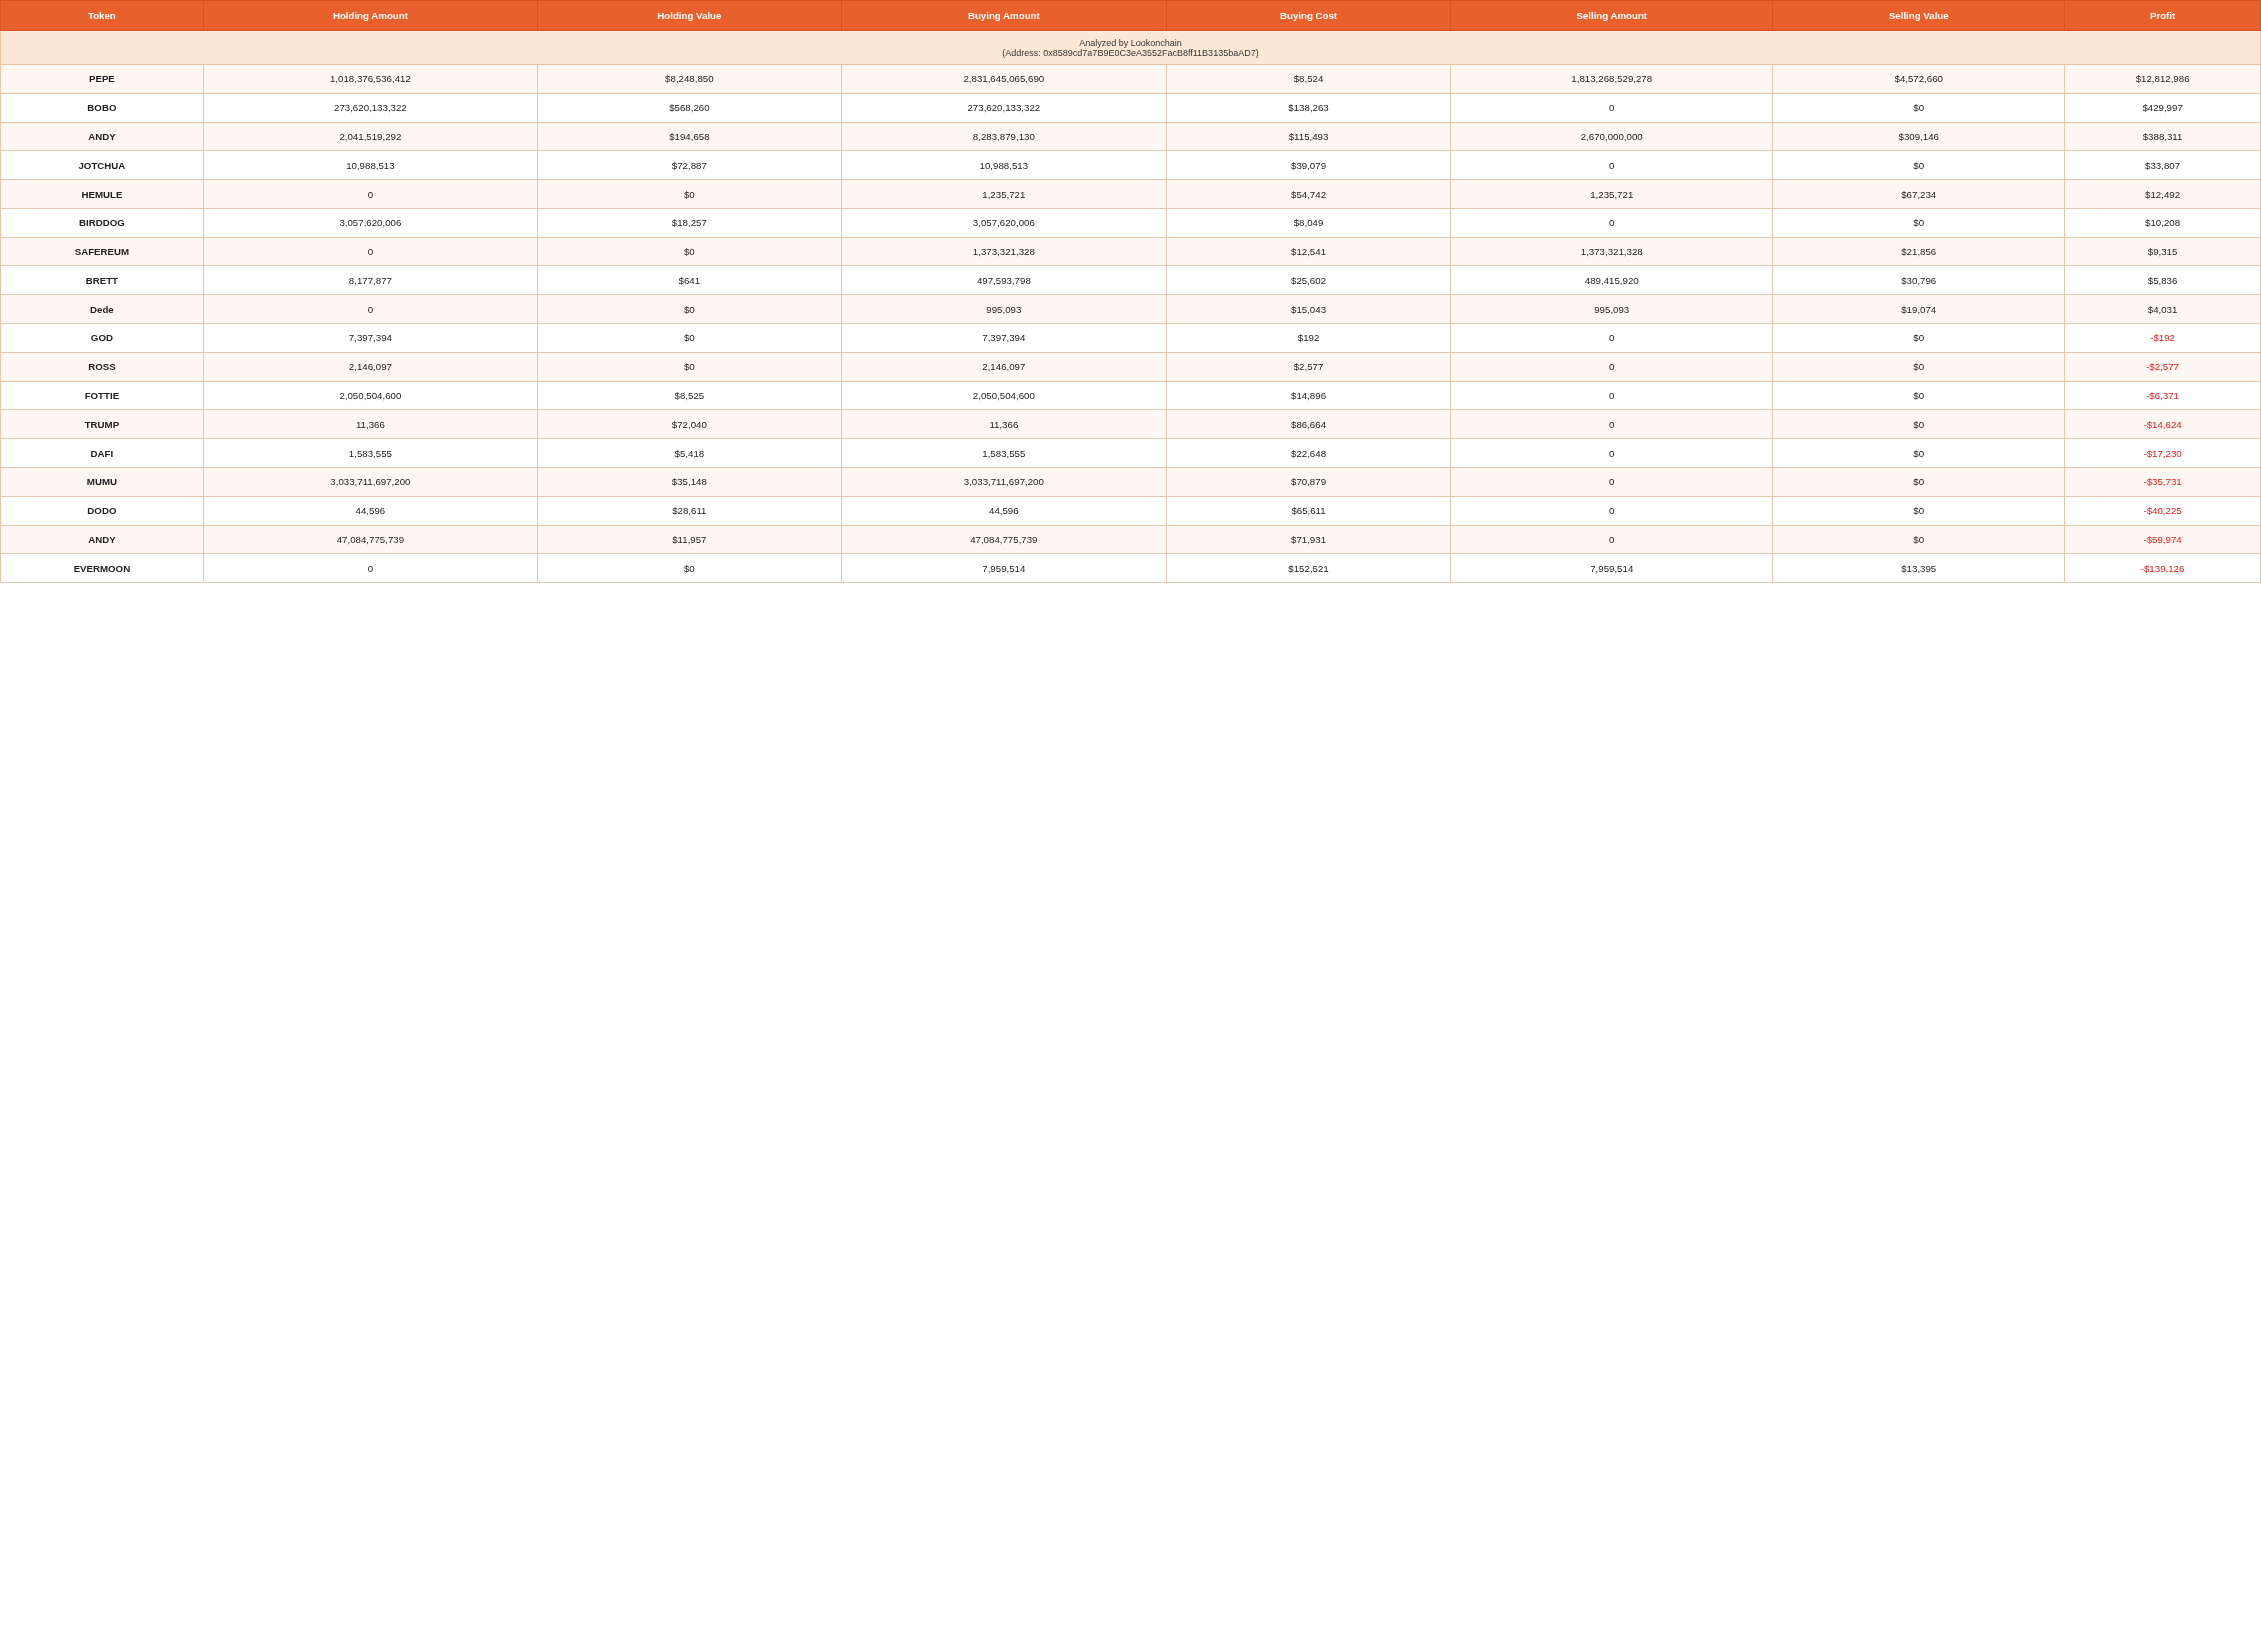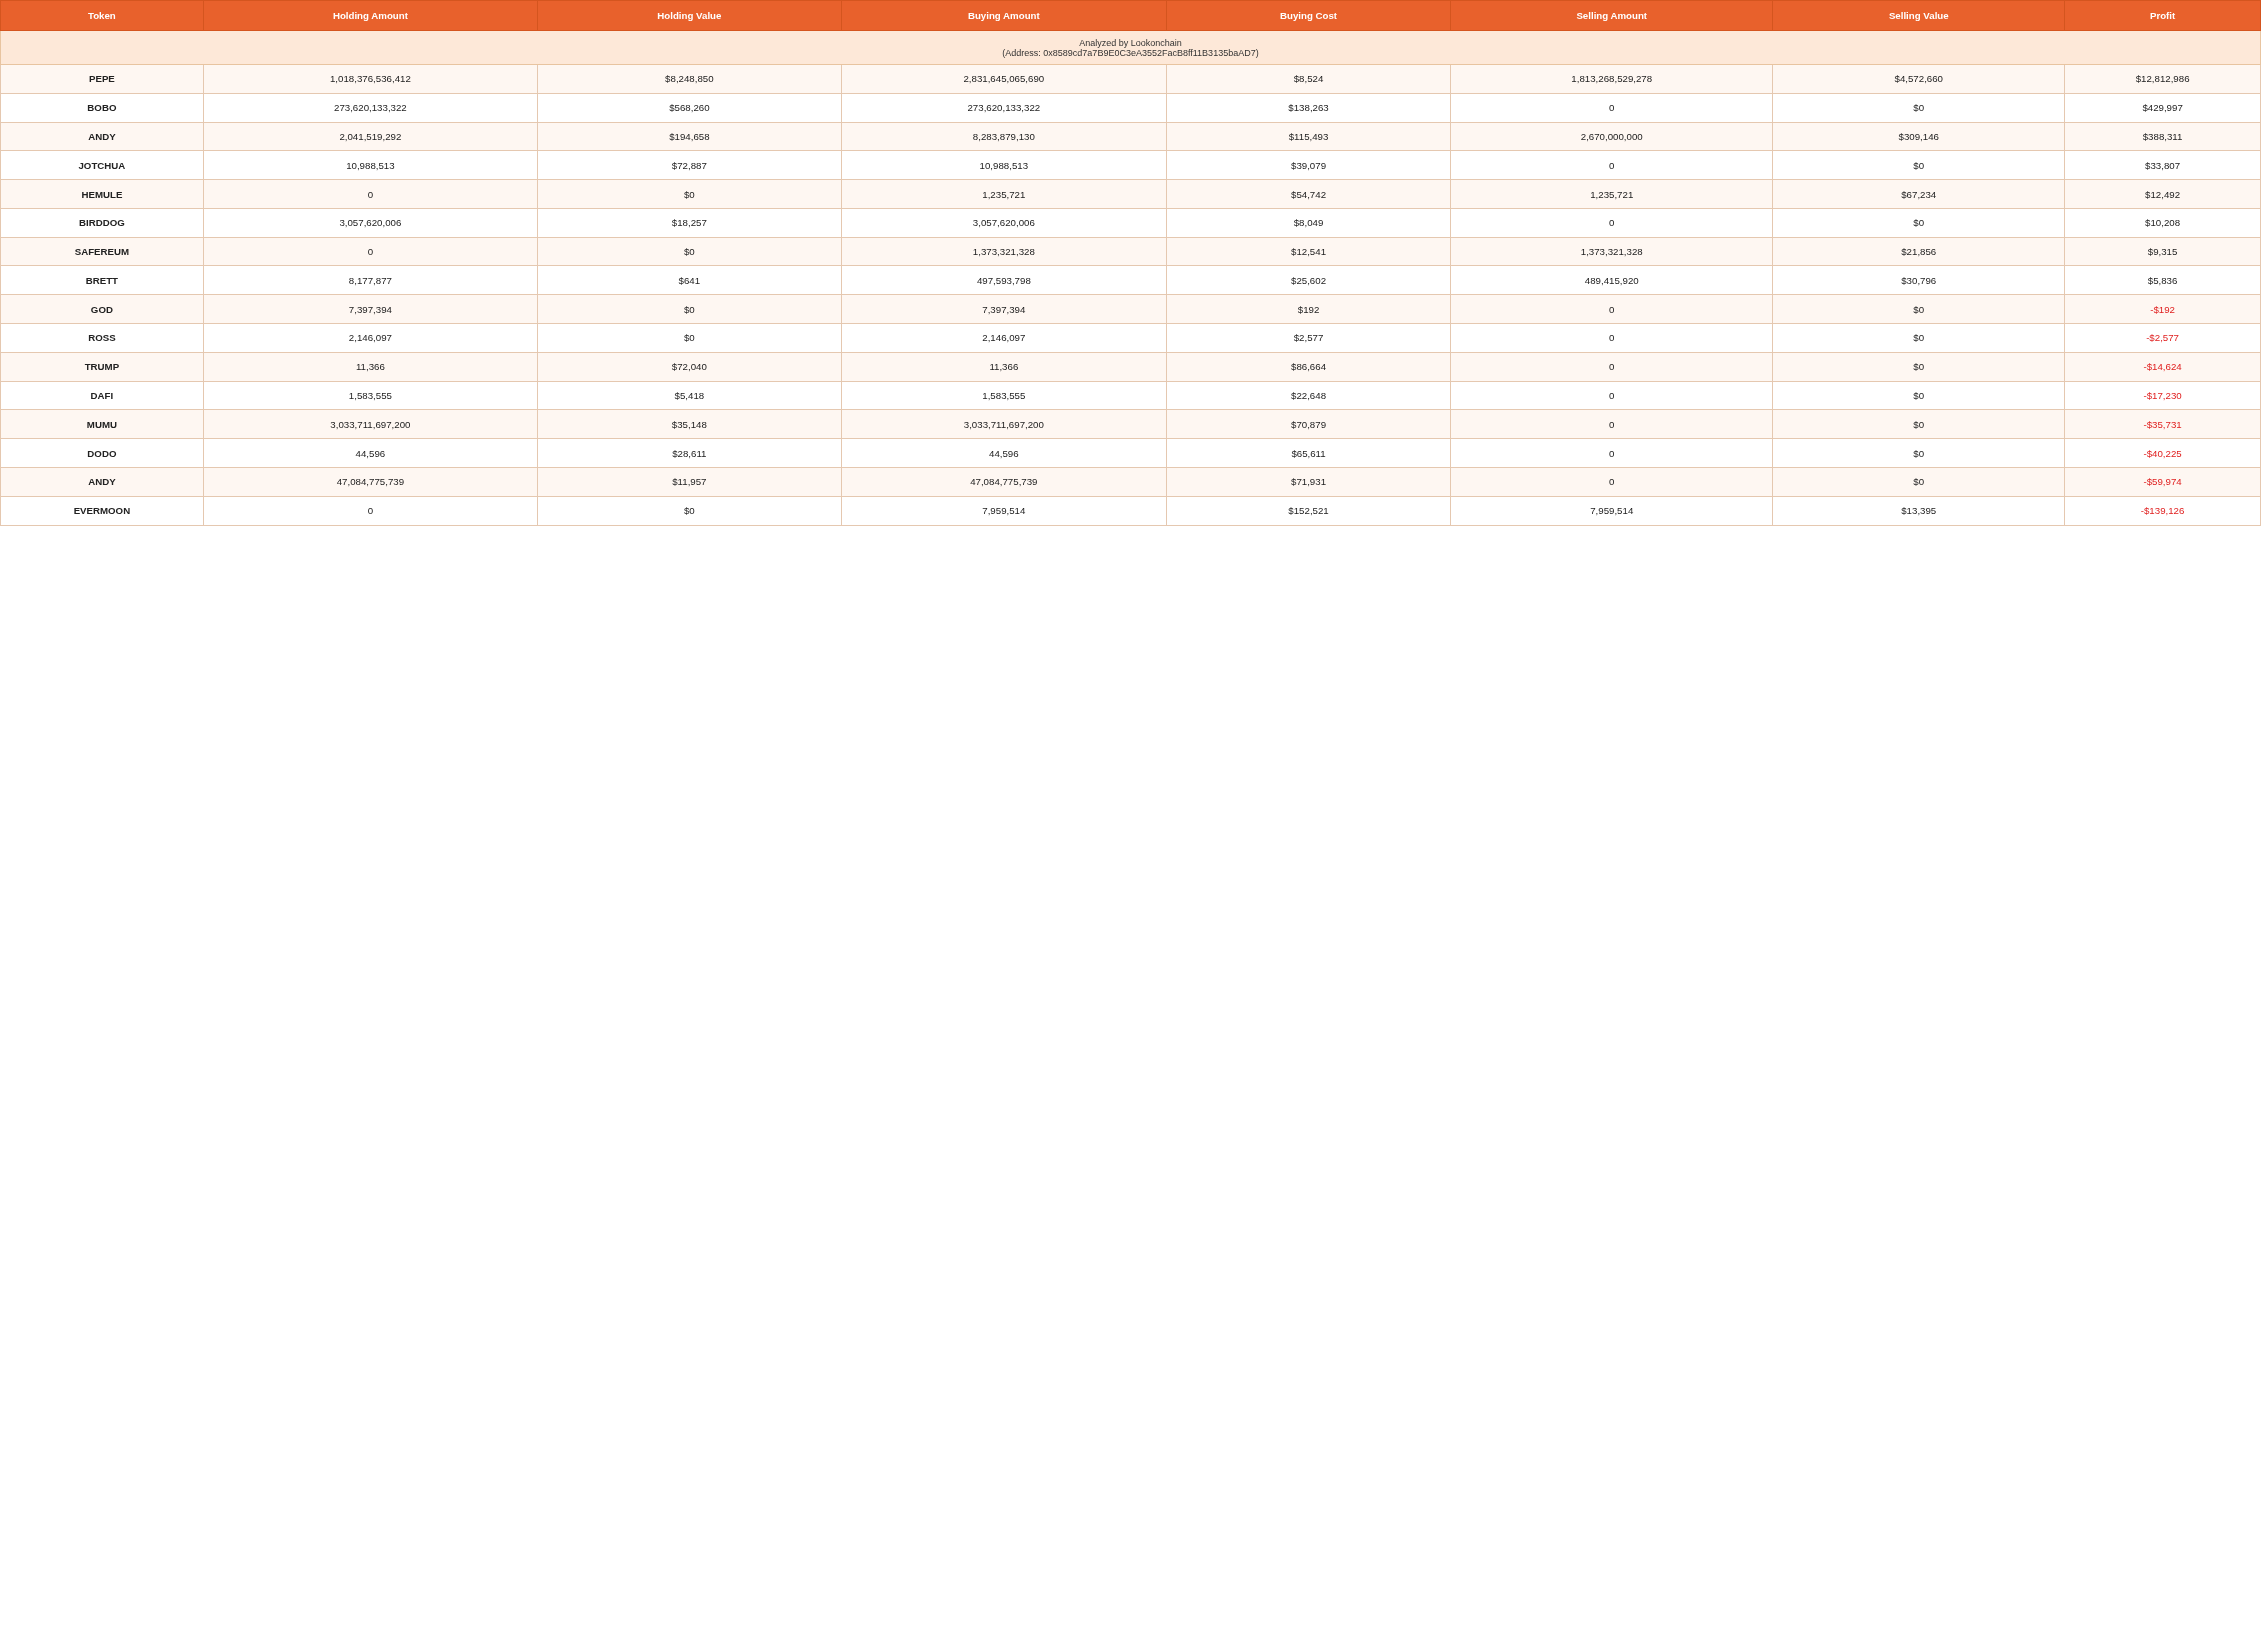--- a/index.html
+++ b/index.html
@@ -151,38 +151,58 @@
     <td class="token-col">BRETT</td>
     <td>8,177,877</td>
     <td>$641</td>
     <td>497,593,798</td>
     <td>$25,602</td>
     <td>489,415,920</td>
     <td>$30,796</td>
     <td class="profit-positive">$5,836</td>
   </tr>
       <tr>
+    <td class="token-col">Dede</td>
+    <td>0</td>
+    <td>$0</td>
+    <td>995,093</td>
+    <td>$15,043</td>
+    <td>995,093</td>
+    <td>$19,074</td>
+    <td class="profit-positive">$4,031</td>
+  </tr>
+      <tr>
     <td class="token-col">GOD</td>
     <td>7,397,394</td>
     <td>$0</td>
     <td>7,397,394</td>
     <td>$192</td>
     <td>0</td>
     <td>$0</td>
     <td class="profit-negative">-$192</td>
   </tr>
       <tr>
     <td class="token-col">ROSS</td>
     <td>2,146,097</td>
     <td>$0</td>
     <td>2,146,097</td>
     <td>$2,577</td>
     <td>0</td>
     <td>$0</td>
     <td class="profit-negative">-$2,577</td>
+  </tr>
+      <tr>
+    <td class="token-col">FOTTIE</td>
+    <td>2,050,504,600</td>
+    <td>$8,525</td>
+    <td>2,050,504,600</td>
+    <td>$14,896</td>
+    <td>0</td>
+    <td>$0</td>
+    <td class="profit-negative">-$6,371</td>
   </tr>
       <tr>
     <td class="token-col">TRUMP</td>
     <td>11,366</td>
     <td>$72,040</td>
     <td>11,366</td>
     <td>$86,664</td>
     <td>0</td>
     <td>$0</td>
     <td class="profit-negative">-$14,624</td>

